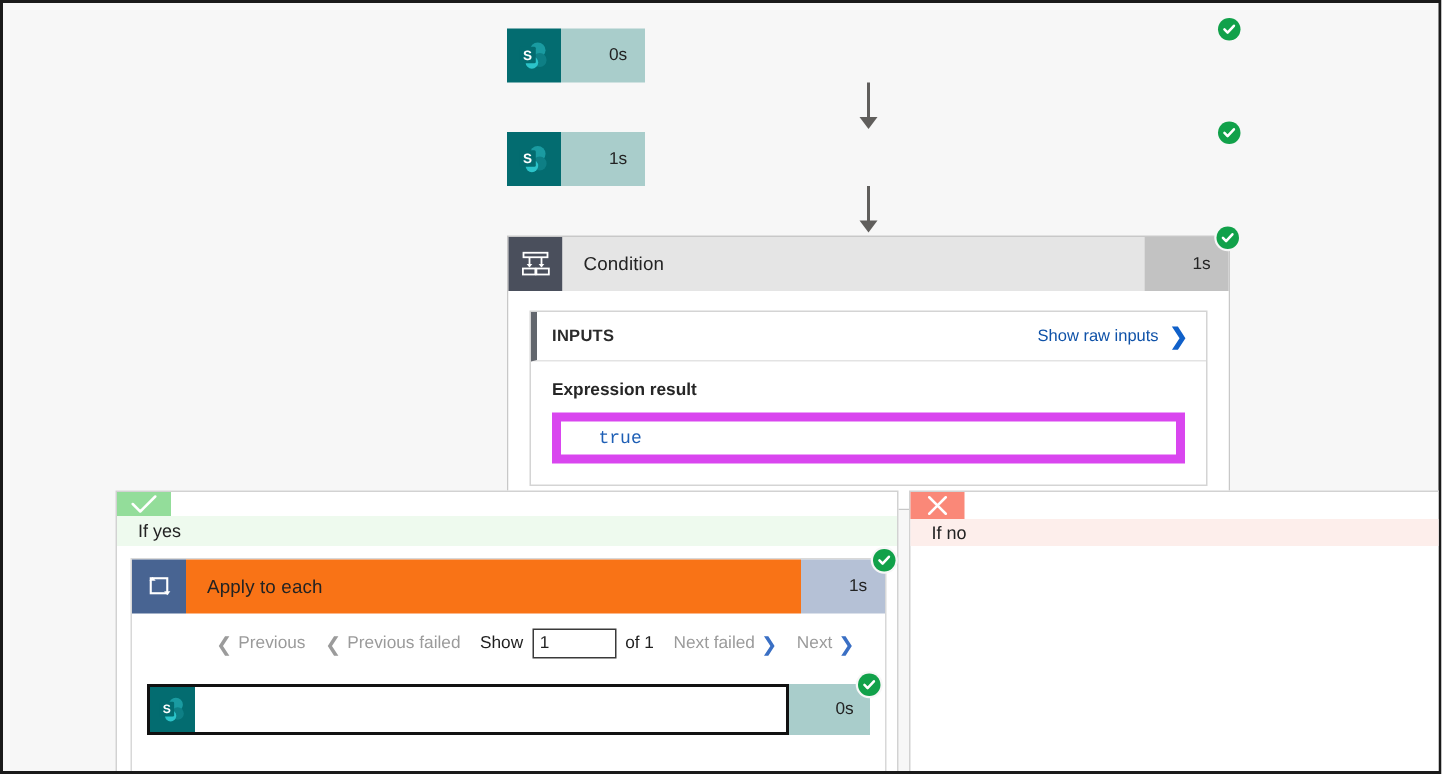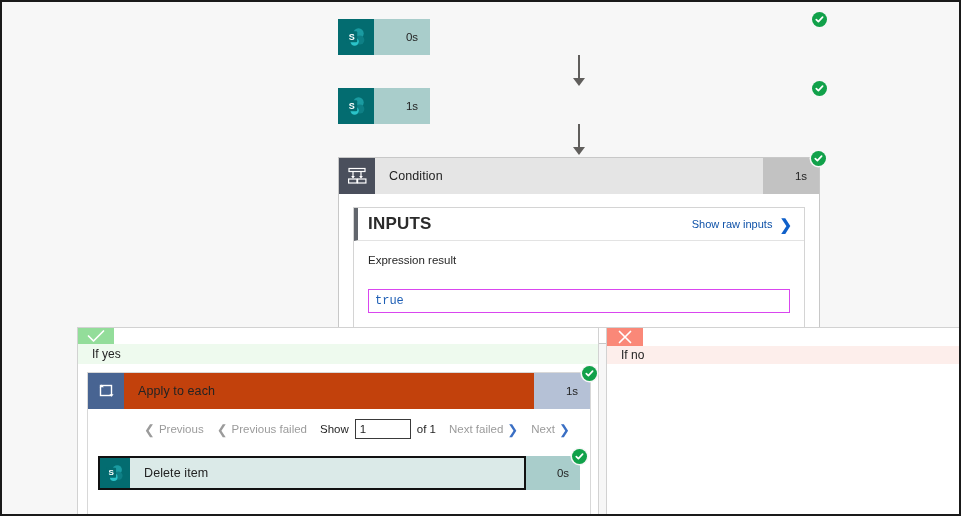--- a/index.html
+++ b/index.html
@@ -63,21 +63,21 @@
   .sp .card-title { background: #dbeae8; }
   .sp .card-dur   { background: #a9cdcb; }
 
   
   .cond-head .card-icon { background: #4a4f5c; }
   .cond-head .card-title { background: #e5e5e5; }
   .cond-head .card-dur   { background: #c2c2c2; }
 
   
   .loop-head .card-icon { background: #486492; }
-  .loop-head .card-title { background: #c2410c; }
+  .loop-head .card-title { background: #f97316; }
   .loop-head .card-dur   { background: #b5c1d6; }
 
   
   .badge {
     position: absolute;
     width: 15px;
     height: 15px;
     border-radius: 50%;
     background: #11a14a;
     top: -7px;
@@ -118,49 +118,49 @@
   }
   .inputs-header {
     display: flex;
     align-items: center;
     height: 32px;
     border-bottom: 1px solid #e3e3e3;
     border-left: 4px solid #62666d;
     padding: 0 12px 0 10px;
   }
   .inputs-label {
-    font-size: 17px;
+    font-size: 11px;
     font-weight: bold;
     color: #2b2b2b;
     letter-spacing: .2px;
     flex: 1;
   }
   .raw-link {
     font-size: 11px;
     color: #0f52a8;
     display: flex;
     align-items: center;
     gap: 7px;
     cursor: pointer;
   }
   .chev-blue { color: #1060c9; font-size: 15px; font-weight: bold; line-height: 1; }
   .inputs-content { padding: 13px 14px 14px 14px; }
   .expr-label {
     font-size: 11.5px;
-    font-weight: normal;
+    font-weight: bold;
     color: #262626;
-    margin-bottom: 23px;
+    margin-bottom: 9px;
   }
   .expr-box {
-    border: 1px solid #d946ef;
+    border: 6px solid #d946ef;
     background: #ffffff;
     height: 22px;
     display: flex;
     align-items: center;
-    padding: 0 6px;
+    padding: 0 25px;
     font-family: "Liberation Mono", monospace;
     font-size: 12px;
     color: #1e5fb5;
   }
 
   
   .branch {
     position: absolute;
     box-sizing: border-box;
     background: #ffffff;
@@ -412,21 +412,20 @@
           <div class="sp-inner">
             <div class="card-icon">
               <svg width="20" height="18" viewBox="0 0 22 20">
                 <circle cx="13.5" cy="6.5" r="5.2" fill="#1a9ba1"></circle>
                 <circle cx="14.8" cy="13" r="4.6" fill="#0e7f85"></circle>
                 <circle cx="9.6" cy="14.6" r="4.2" fill="#2bc3c9"></circle>
                 <rect x="1.2" y="4.2" width="11" height="11" rx="1" fill="#036c70"></rect>
                 <text x="6.7" y="12.7" font-family="'Liberation Sans',sans-serif" font-size="9" font-weight="bold" fill="#ffffff" text-anchor="middle">S</text>
               </svg>
             </div>
-            <div class="card-title">Delete item</div>
           </div>
           <div class="card-dur">0s</div>
           <div class="badge">
             <svg width="9" height="9" viewBox="0 0 9 9">
               <path d="M1.3 4.6 L3.4 6.7 L7.6 2.2" stroke="#ffffff" stroke-width="1.7" fill="none" stroke-linecap="round" stroke-linejoin="round"></path>
             </svg>
           </div>
         </div>
       </div>
     </div>

